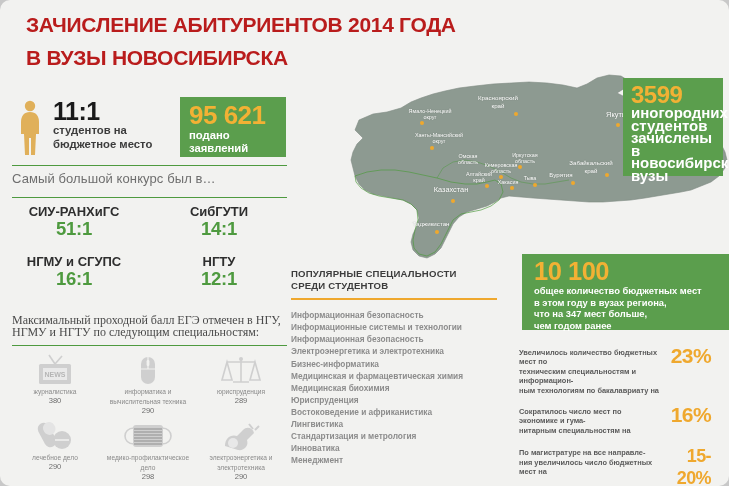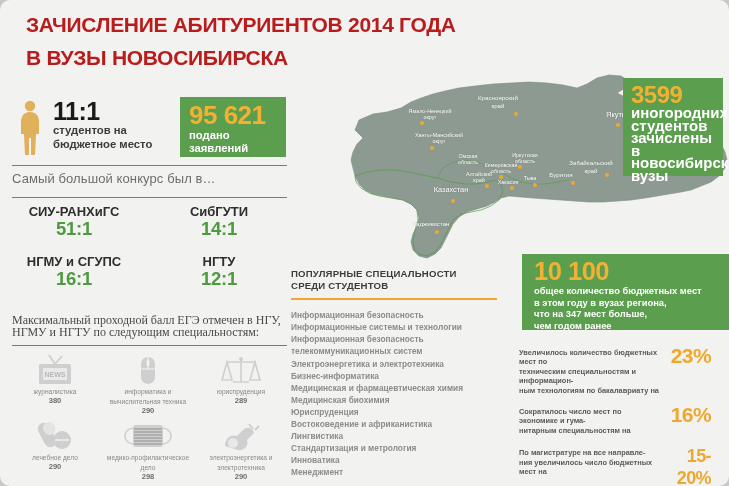--- a/index.html
+++ b/index.html
@@ -95,21 +95,21 @@
   }
 
   .icon-grid { position: absolute; left: 8px; top: 352px; width: 280px; }
   .icon-cell { position: absolute; width: 94px; text-align: center; }
   .icon-art { height: 34px; display:flex; align-items:flex-end; justify-content:center; }
   .icon-name {
     font-size: 6.6px; color: #8a8a8a; line-height: 8px;
     margin-top: 2px; font-weight: normal;
   }
   .icon-val {
-    font-size: 7.6px; color: #6e6e6e; font-weight: bold; line-height: 9px;
+    font-size: 7.6px; color: #6e6e6e; font-weight: normal; line-height: 9px;
   }
 
   
   .spec-block { position: absolute; left: 291px; top: 268px; width: 220px; }
   .spec-title {
     font-size: 9.6px; font-weight: bold; color: #3c3c3c;
     line-height: 11.6px; letter-spacing: .2px;
   }
   .rule-orange {
     margin: 7px 0 9px 0; height: 2px; background: #efa82e; width: 206px;
@@ -379,21 +379,20 @@
     </div>
   </div>
 
   <div class="spec-block">
     <div class="spec-title">ПОПУЛЯРНЫЕ СПЕЦИАЛЬНОСТИ</div>
     <div class="spec-title">СРЕДИ СТУДЕНТОВ</div>
     <div class="rule-orange"></div>
     <div class="spec-item">Информационная безопасность</div>
     <div class="spec-item">Информационные системы и технологии</div>
     <div class="spec-item">Информационная безопасность</div>
-    <div class="spec-item">телекоммуникационных систем</div>
     <div class="spec-item">Электроэнергетика и электротехника</div>
     <div class="spec-item">Бизнес-информатика</div>
     <div class="spec-item">Медицинская и фармацевтическая химия</div>
     <div class="spec-item">Медицинская биохимия</div>
     <div class="spec-item">Юриспруденция</div>
     <div class="spec-item">Востоковедение и африканистика</div>
     <div class="spec-item">Лингвистика</div>
     <div class="spec-item">Стандартизация и метрология</div>
     <div class="spec-item">Инноватика</div>
     <div class="spec-item">Менеджмент</div>

